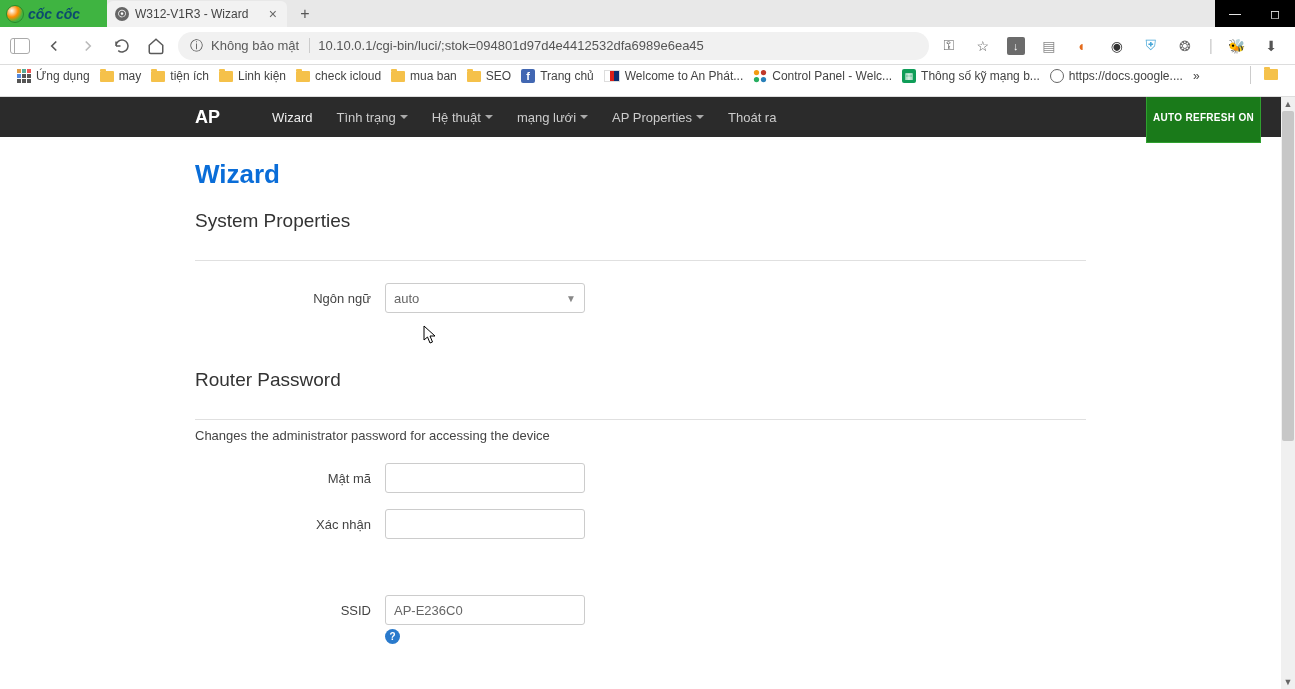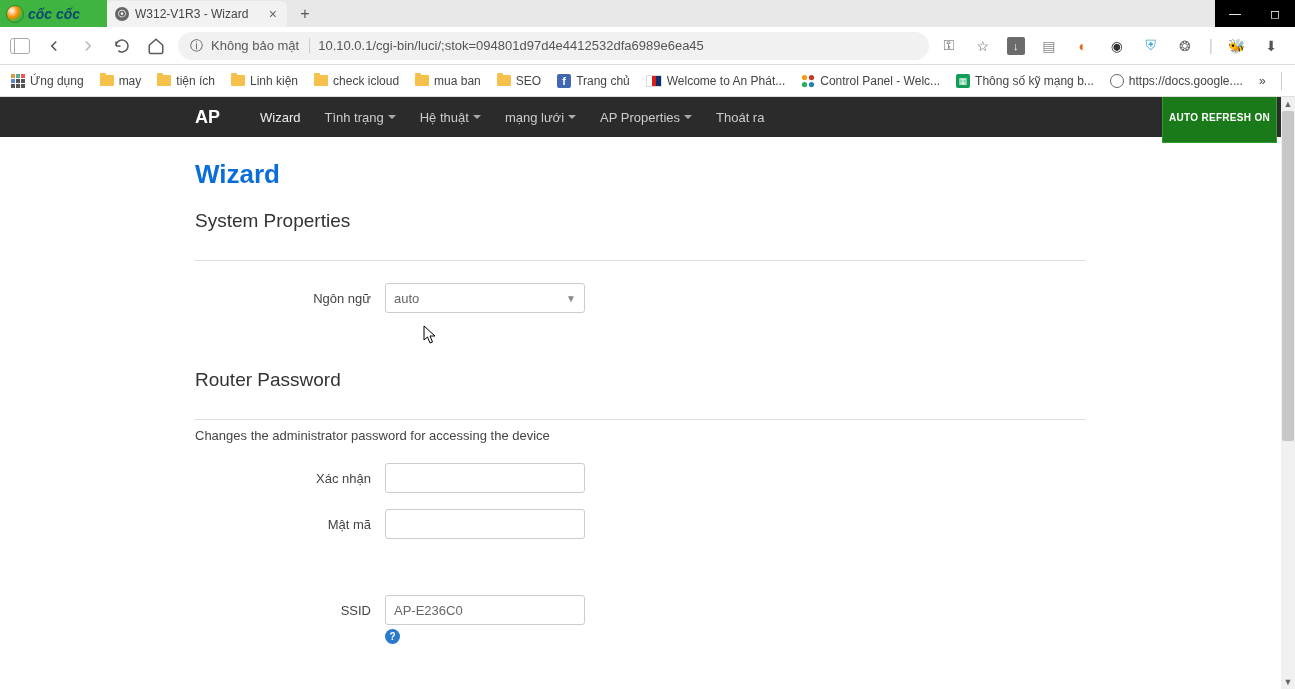--- a/index.html
+++ b/index.html
@@ -22,21 +22,21 @@
   .nav-icon { width: 24px; height: 24px; display: flex; align-items: center; justify-content: center; color: #5a5a5a; cursor: pointer; }
   .nav-icon.disabled { color: #bbb; }
   .panel-toggle { border: 1px solid #aaa; border-radius: 3px; width: 20px; height: 16px; position: relative; }
   .panel-toggle::before { content:""; position:absolute; left:3px; top:0; bottom:0; width:1px; background:#aaa; }
   .address-bar { flex: 1; background: #f1f1f1; border-radius: 16px; height: 28px; display: flex; align-items: center; padding: 0 12px; gap: 8px; font-size: 13px; color: #555; max-width: 900px; }
   .security-warn { color: #5a5a5a; border-right: 1px solid #ccc; padding-right: 10px; }
   .right-icons { display: flex; align-items: center; gap: 14px; margin-left: auto; padding-right: 6px; }
   .ico-sq { width: 20px; height: 20px; display:flex; align-items:center; justify-content:center; font-size:14px; }
   .dl-box { width:18px; height:18px; background:#6b6b6b; color:#fff; display:flex;align-items:center;justify-content:center;border-radius:2px;font-size:11px; }
   
-  .bookmarks-bar { background: #fff; height: 32px; display: flex; align-items: center; padding: 0 6px; gap: 6px; font-size: 12px; color: #444; border-bottom: 1px solid #ddd; }
+  .bookmarks-bar { background: #fff; height: 32px; display: flex; align-items: flex-start; padding: 0 12px; font-size: 12px; color: #444; border-bottom: 1px solid #ddd; }
   .bm-item { display: flex; align-items: center; gap: 5px; padding: 4px 5px; cursor: pointer; white-space: nowrap; }
   .bm-folder-icon { width: 14px; height: 11px; background: #f5c14a; border-radius: 1px; position:relative; }
   .bm-folder-icon::before { content:""; position:absolute; top:-2px; left:0; width:6px; height:2px; background:#f5c14a; border-radius:1px 1px 0 0; }
   .bm-apps-icon { width:14px; height:14px; display:grid; grid-template-columns:repeat(3,1fr); grid-template-rows:repeat(3,1fr); gap:1px; }
   .bm-apps-icon span { background:#555; }
   .bm-apps-icon span:nth-child(1){background:#d94;}
   .bm-apps-icon span:nth-child(2){background:#5a9;}
   .bm-apps-icon span:nth-child(3){background:#e55;}
   .bm-apps-icon span:nth-child(4){background:#58d;}
   .bm-fb-icon { width:14px;height:14px;background:#4267B2;border-radius:2px;color:#fff;font-size:11px;font-weight:bold;display:flex;align-items:center;justify-content:center; }
@@ -49,25 +49,25 @@
   
   .page-viewport { position: relative; height: 592px; background: #fff; overflow: hidden; }
   .page-scrollbar { position:absolute; right:0; top:0; width:14px; height:100%; background:#f0f0f0; }
   .page-scroll-thumb { position:absolute; right:1px; top:14px; width:12px; height:330px; background:#c7c7c7; border-radius:2px; }
   .page-scroll-arrow { position:absolute; right:0; width:14px; height:14px; background:#f0f0f0; display:flex;align-items:center;justify-content:center;font-size:9px;color:#666; }
   .page-scroll-arrow.top { top:0; }
   .page-scroll-arrow.bottom { bottom:0; }
   
   .page-inner { width:1281px; }
   .topnav { background:#2b2b2b; color:#ddd; height:40px; display:flex; align-items:center; padding:0 0 0 195px; font-size:13px; }
-  .brand { font-size:18px; color:#fff; font-weight:bold; margin-right:28px; }
+  .brand { font-size:18px; color:#fff; font-weight:bold; margin-right:40px; }
   .nav-link { padding:10px 12px; color:#ccc; cursor:pointer; display:flex; align-items:center; gap:4px; }
   .nav-link.active { color:#eee; }
   .caret-dn { width:0;height:0;border-left:4px solid transparent;border-right:4px solid transparent;border-top:4px solid #aaa; }
-  .auto-refresh { margin-left:auto; margin-right:4px; background:#1a7a1a; color:#fff; font-size:10px; font-weight:bold; padding:19px 6px; border:1px solid #2fa02f; letter-spacing:0.3px; }
+  .auto-refresh { margin-left:auto; margin-right:20px; background:#1a7a1a; color:#fff; font-size:10px; font-weight:bold; padding:19px 6px; border:1px solid #2fa02f; letter-spacing:0.3px; }
   
   .content { padding: 22px 195px 0 195px; width:1281px; }
   h1.page-title { color:#0a6dd8; font-size:26px; font-weight:bold; margin-bottom:20px; }
   h3.section { font-size:19px; color:#333; font-weight:normal; padding-bottom:28px; border-bottom:1px solid #e0e0e0; margin-bottom:22px; }
   .section-desc { font-size:13px; color:#444; margin-top:-14px; margin-bottom:20px; }
   
   .form-row { display:flex; align-items:center; margin-bottom:16px; }
   .form-label { width:190px; text-align:right; padding-right:14px; font-size:13px; color:#444; }
   .form-select, .form-input { width:200px; height:30px; border:1px solid #ccc; border-radius:3px; padding:0 8px; font-size:13px; color:#666; background:#fff; }
   .form-select { display:flex; align-items:center; justify-content:space-between; cursor:pointer; }
@@ -258,25 +258,25 @@
           <span>auto</span>
           <span class="sel-caret">▼</span>
         </div>
       </div>
 
       <div class="section-gap"></div>
 
       <h3 class="section">Router Password</h3>
       <p class="section-desc">Changes the administrator password for accessing the device</p>
       <div class="form-row">
+        <div class="form-label">Mật mã</div>
+        <input type="password" class="form-input" style="">
+      </div>
+      <div class="form-row">
         <div class="form-label">Xác nhận</div>
-        <input type="password" class="form-input" style="">
-      </div>
-      <div class="form-row">
-        <div class="form-label">Mật mã</div>
         <input type="password" class="form-input" style="">
       </div>
 
       <div class="section-gap"></div>
 
       <div class="form-row" style="margin-bottom:14px">
         <div class="form-label">SSID</div>
         <input type="text" class="form-input" value="AP-E236C0" style="">
       </div>
       <div class="hint-row">

